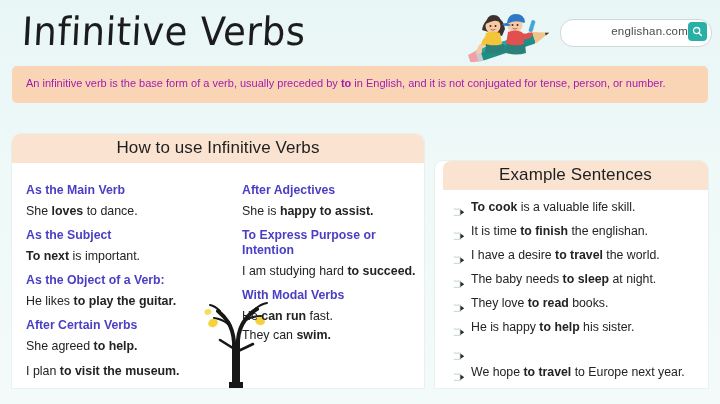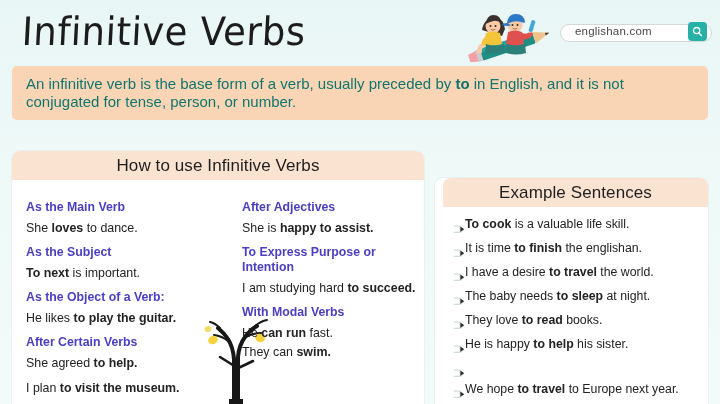--- a/index.html
+++ b/index.html
@@ -54,23 +54,23 @@
     gap: 4px;
   }
   #mascot {
     width: 96px;
     height: 58px;
     position: relative;
   }
   #search-pill {
     display: flex;
     align-items: center;
-    justify-content: space-between;
+    justify-content: flex-end;
     width: 152px;
-    height: 18px;
+    height: 28px;
     border: 1px solid #d2d8d8;
     border-radius: 13px;
     background: #ffffff;
     padding: 0 4px 4px 14px;
     box-sizing: border-box;
   }
   #brand-text {
     font-size: 11.5px;
     color: #4a4a4a;
     letter-spacing: 0.2px;
@@ -89,23 +89,23 @@
   
   #intro {
     position: relative;
     margin: 2px 12px 0 12px;
     background: #f9d5b6;
     border-radius: 5px;
     padding: 9px 14px 10px 14px;
     box-sizing: border-box;
   }
   #intro-text {
-    font-size: 15px;
+    font-size: 11px;
     line-height: 17.5px;
-    color: #0f766e;
+    color: #a21caf;
   }
   #intro-text b { font-weight: bold; }
 
   
   #panels {
     display: flex;
     gap: 11px;
     margin: 9px 12px 0 12px;
     height: 276px;
     align-items: flex-end;
@@ -183,20 +183,21 @@
   }
 
   
   #examples-list {
     padding: 9px 8px 0 10px;
     box-sizing: border-box;
   }
   .ex-item {
     display: flex;
     align-items: flex-start;
+    gap: 6px;
     margin-bottom: 8px;
   }
   .ex-bullet {
     flex: none;
     margin-top: 4px;
     width: 12px;
     height: 9px;
   }
   .ex-text {
     font-size: 12.3px;

